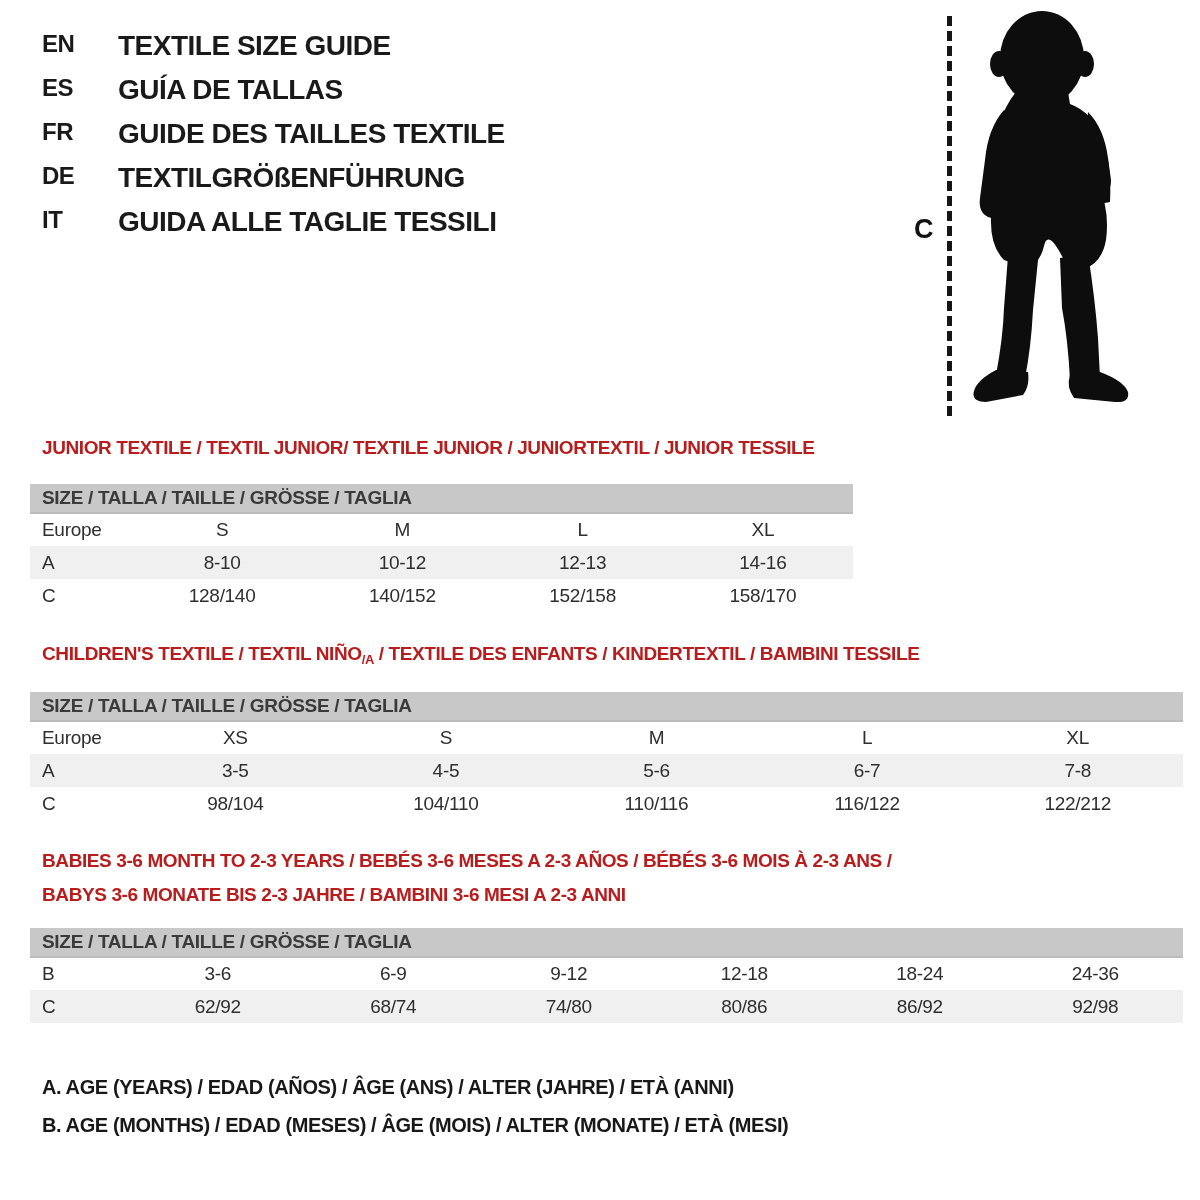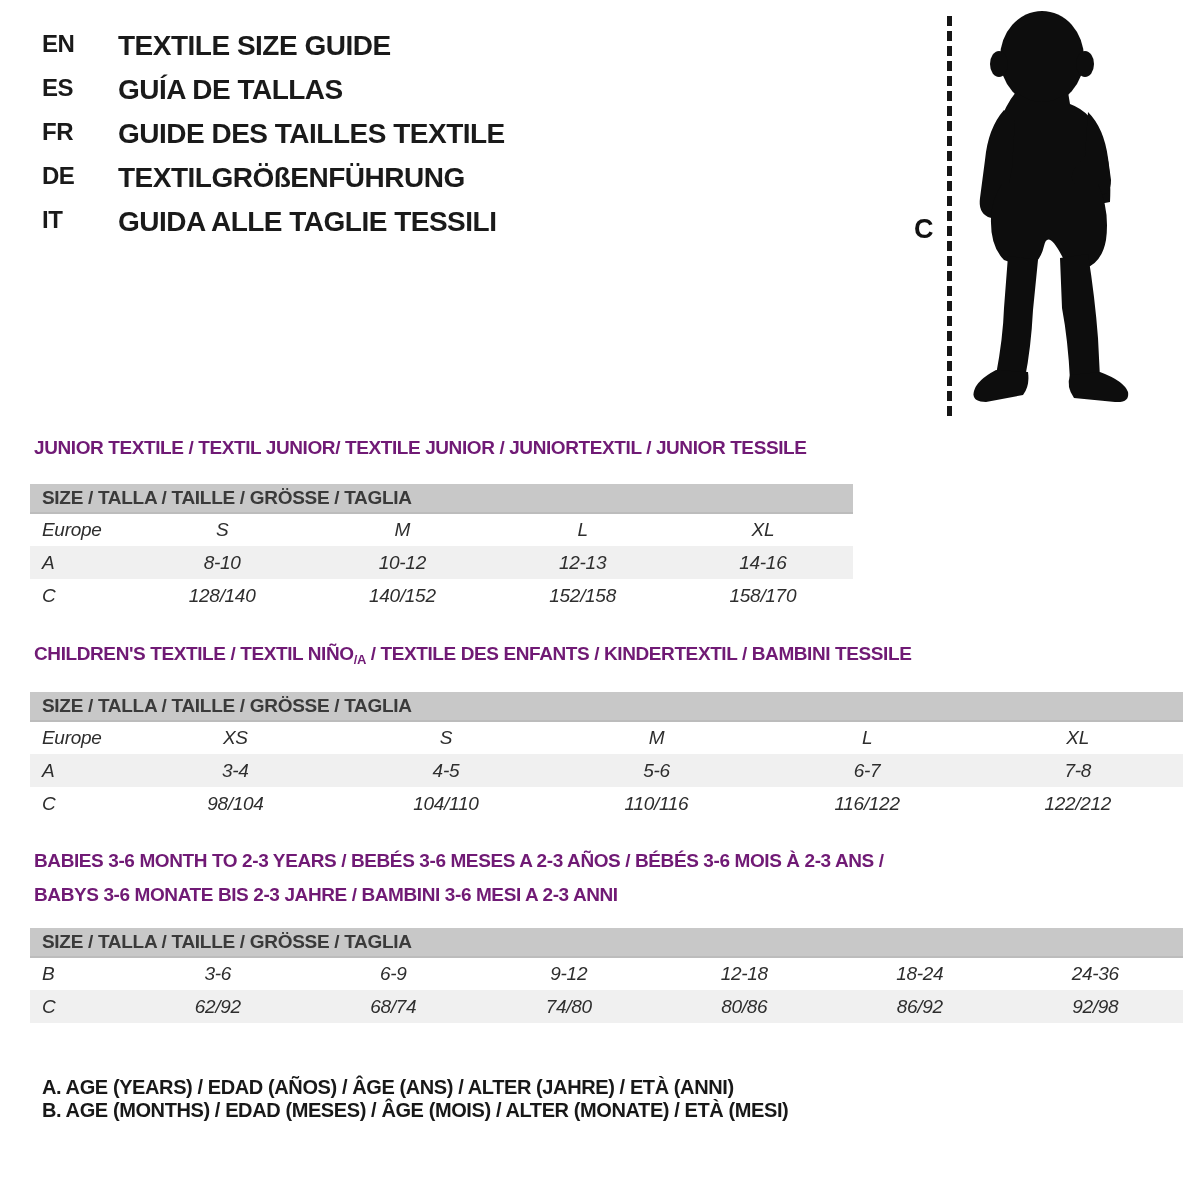--- a/index.html
+++ b/index.html
@@ -52,25 +52,25 @@
   }
   .baby-figure {
     position: absolute;
     left: 958px; top: 6px;
     width: 184px; height: 414px;
   }
 
   
   .section-heading {
     position: absolute;
-    left: 34px;
+    left: 42px;
     font-size: 19px;
     font-weight: 700;
     letter-spacing: -0.4px;
-    color: #701a75;
+    color: #b91c1c;
     white-space: nowrap;
   }
   .heading-sub {
     font-size: 13px;
     vertical-align: -4px;
     font-weight: 700;
   }
 
   
   .size-table {
@@ -91,21 +91,20 @@
     font-size: 19px;
     font-weight: 600;
     color: #3a3a3a;
     white-space: nowrap;
   }
   .size-table td {
     height: 33px;
     text-align: center;
     vertical-align: middle;
     white-space: nowrap;
-    font-style: italic;
   }
   .size-table td.row-label {
     text-align: left;
     padding-left: 12px;
   }
   .size-table tr.shaded td { background: #f0f0f0; }
 
   #table-junior   { top: 484px; width: 823px;  }
   #table-children { top: 692px; width: 1153px; }
   #table-babies   { top: 928px; width: 1153px; }
@@ -114,20 +113,21 @@
   #heading-children  { top: 643px; text-align: right; }
   #heading-babies-1  { top: 850px; text-align: center; }
   #heading-babies-2  { top: 884px; }
 
   
   .legend {
     position: absolute;
     left: 42px; top: 1076px;
     display: flex;
     flex-direction: column;
+    gap: 15px;
   }
   .legend-line {
     font-size: 20px;
     font-weight: 700;
     letter-spacing: -0.4px;
     color: #181818;
     white-space: nowrap;
   }
 </style>
 </head>
@@ -247,21 +247,21 @@
     <tr>
       <td class="row-label">Europe</td>
       <td>XS</td>
       <td>S</td>
       <td>M</td>
       <td>L</td>
       <td>XL</td>
     </tr>
     <tr class="shaded">
       <td class="row-label">A</td>
-      <td>3-4</td>
+      <td>3-5</td>
       <td>4-5</td>
       <td>5-6</td>
       <td>6-7</td>
       <td>7-8</td>
     </tr>
     <tr>
       <td class="row-label">C</td>
       <td>98/104</td>
       <td>104/110</td>
       <td>110/116</td>

